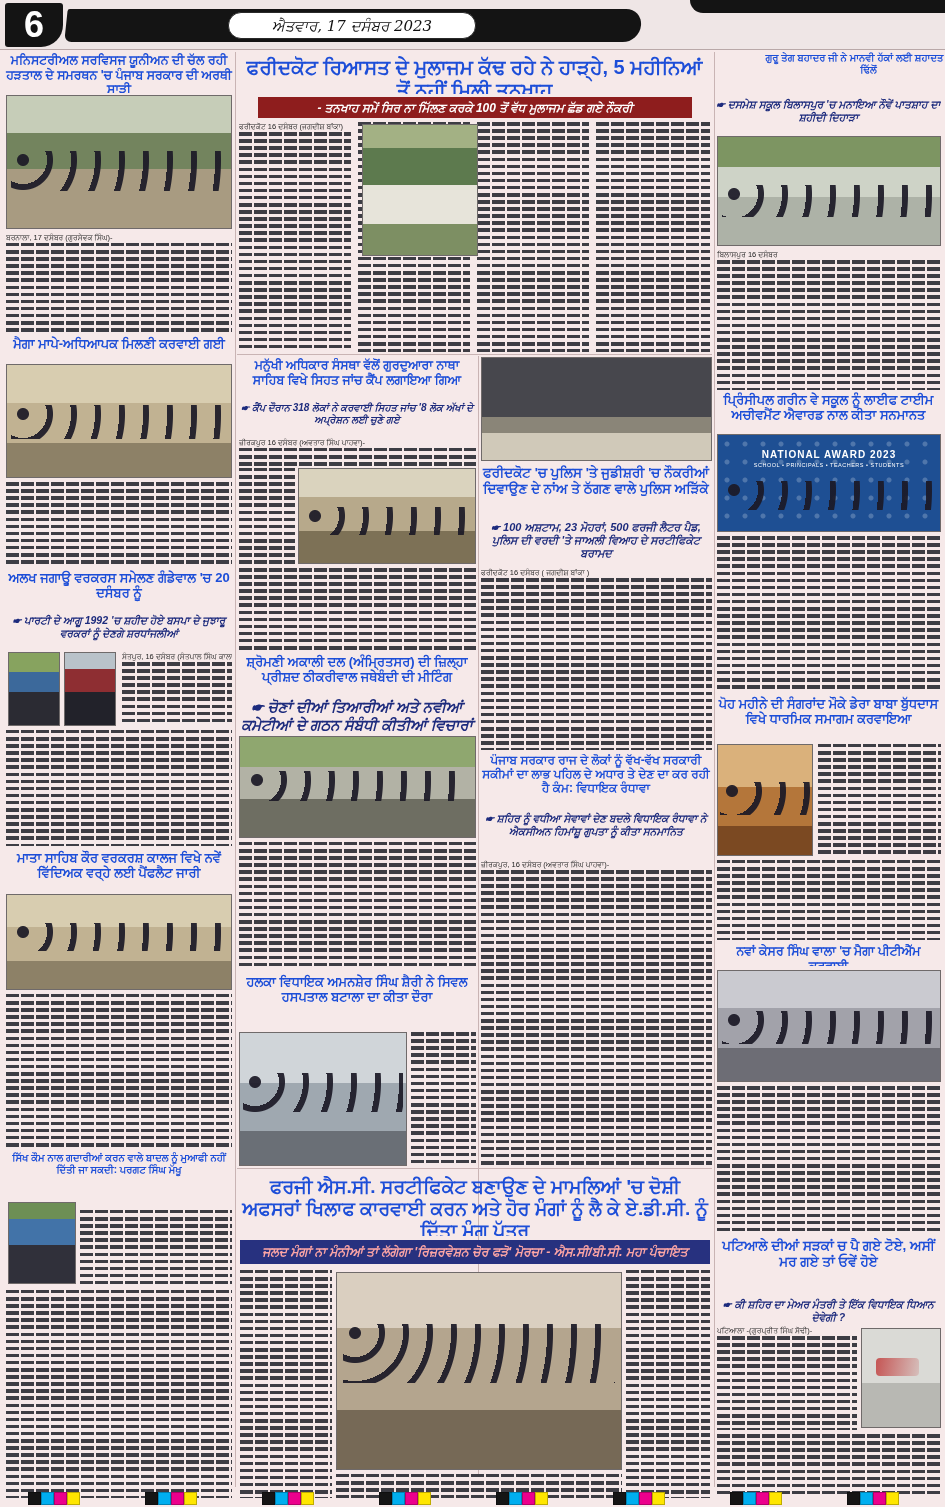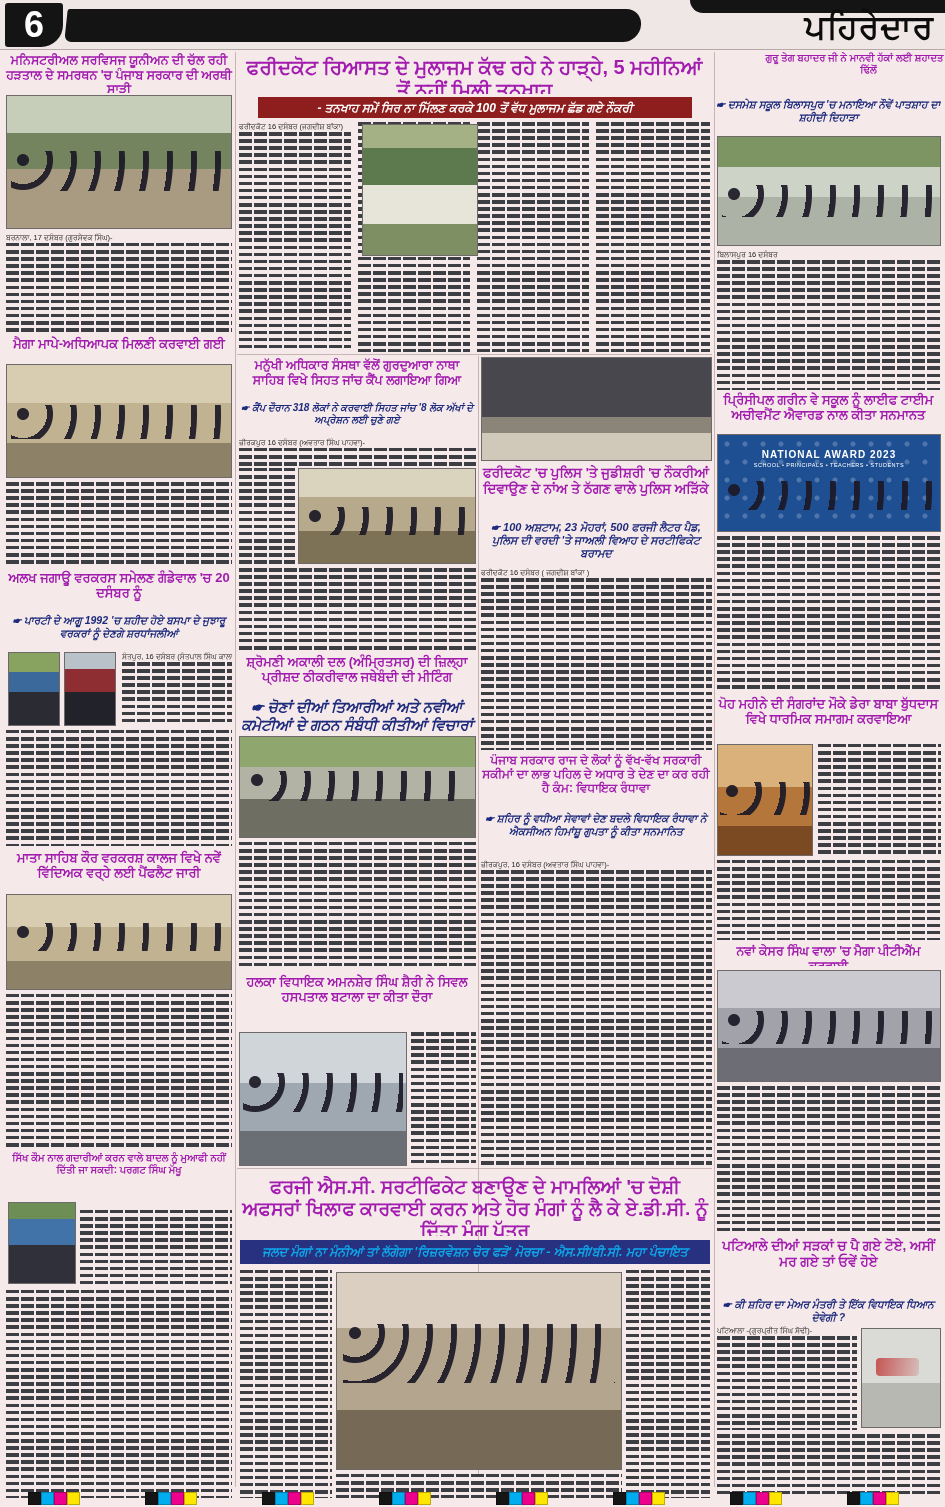--- a/index.html
+++ b/index.html
@@ -15,25 +15,25 @@
             display:flex;align-items:center;justify-content:center;font-family:"DejaVu Serif",serif;
             font-style:italic;font-size:15px;color:#111}
   .mastband{left:690px;top:0;width:255px;height:13px;background:#141414;border-radius:0 0 0 40px}
   .tagline{left:0;top:2px;width:938px;text-align:right;font-size:8px;font-style:italic;font-weight:bold;color:#8d1212}
   .masttitle{left:690px;top:8px;width:250px;text-align:right;font-size:33px;font-weight:bold;color:#0c0c0c;
              letter-spacing:1px;padding-right:6px}
   
   .vr{width:1px;background:#c9b4b4;top:52px;bottom:20px}
   .hr{height:1px;background:#c9b4b4}
   
-  .hl{font-weight:bold;color:#a21caf;text-align:center;line-height:1.16;overflow:hidden}
+  .hl{font-weight:bold;color:#1d4ed8;text-align:center;line-height:1.16;overflow:hidden}
   .kick{font-weight:bold;font-style:italic;color:#1d2b7d;text-align:center;line-height:1.2;overflow:hidden}
   .bar-red{background:#8e1d1d;color:#fff;font-weight:bold;font-style:italic;text-align:center;
            display:flex;align-items:center;justify-content:center;overflow:hidden}
-  .bar-blue{background:#27317f;color:#0ea5e9;font-weight:bold;font-style:italic;text-align:center;
+  .bar-blue{background:#27317f;color:#fca5a5;font-weight:bold;font-style:italic;text-align:center;
             display:flex;align-items:center;justify-content:center;overflow:hidden}
   .dl{font-size:7.5px;line-height:9px;color:#1d1d1d;white-space:nowrap;overflow:hidden}
   .fill{background:
       repeating-linear-gradient(to right, rgba(246,233,233,0) 0 13px, #f6e9e9 13px 15px),
       repeating-linear-gradient(to bottom, #3d3d44 0 3.5px, #f6e9e9 3.5px 7.1px)}
   
   .photo{border:1px solid #6f6a6a;overflow:hidden}
   .heads{position:absolute;left:2%;right:2%;height:30%;
          background:repeating-radial-gradient(circle at 12px 9px, rgba(27,25,38,.92) 0 5.5px, rgba(0,0,0,0) 6.5px 24px)}
   .ph-protest{background:linear-gradient(#c6cdb8 0 28%,#73845e 28% 55%,#a89b81 55%)}
@@ -62,23 +62,23 @@
   .rk{background:#151515}.rc{background:#00aeef}.rm{background:#ec008c}.ry{background:#ffe600}
 </style>
 </head>
 <body>
 
 <div class="page">
 
   <div class="abs hdr"></div>
   <div class="abs tagline">A Leading Punjabi Daily</div>
   <div class="abs mastband"></div>
-  <div class="abs masttitle">ਪਹਿਰੇਦਾਰ</div>
   <div class="abs pagenum">6</div>
   <div class="abs swoosh"></div>
+  <div class="abs datepill">ਐਤਵਾਰ, 17 ਦਸੰਬਰ 2023</div>
 
   <div class="abs vr" style="left:235px"></div>
   <div class="abs vr" style="left:478px;top:356px"></div>
   <div class="abs vr" style="left:714px"></div>
   <div class="abs hr" style="left:237px;top:354px;width:475px"></div>
   <div class="abs hr" style="left:237px;top:1168px;width:475px"></div>
 
   <section>
     <div class="abs hl" style="left:239px;top:56px;width:471px;height:38px;font-size:20px">ਫਰੀਦਕੋਟ ਰਿਆਸਤ ਦੇ ਮੁਲਾਜਮ ਕੱਢ ਰਹੇ ਨੇ ਹਾੜ੍ਹੇ, 5 ਮਹੀਨਿਆਂ ਤੋਂ ਨਹੀਂ ਮਿਲੀ ਤਨਖਾਹ</div>
     <div class="abs bar-red" style="left:258px;top:97px;width:434px;height:21px;font-size:12px">- ਤਨਖਾਹ ਸਮੇਂ ਸਿਰ ਨਾ ਮਿੱਲਣ ਕਰਕੇ 100 ਤੋਂ ਵੱਧ ਮੁਲਾਜਮ ਛੱਡ ਗਏ ਨੌਕਰੀ</div>

